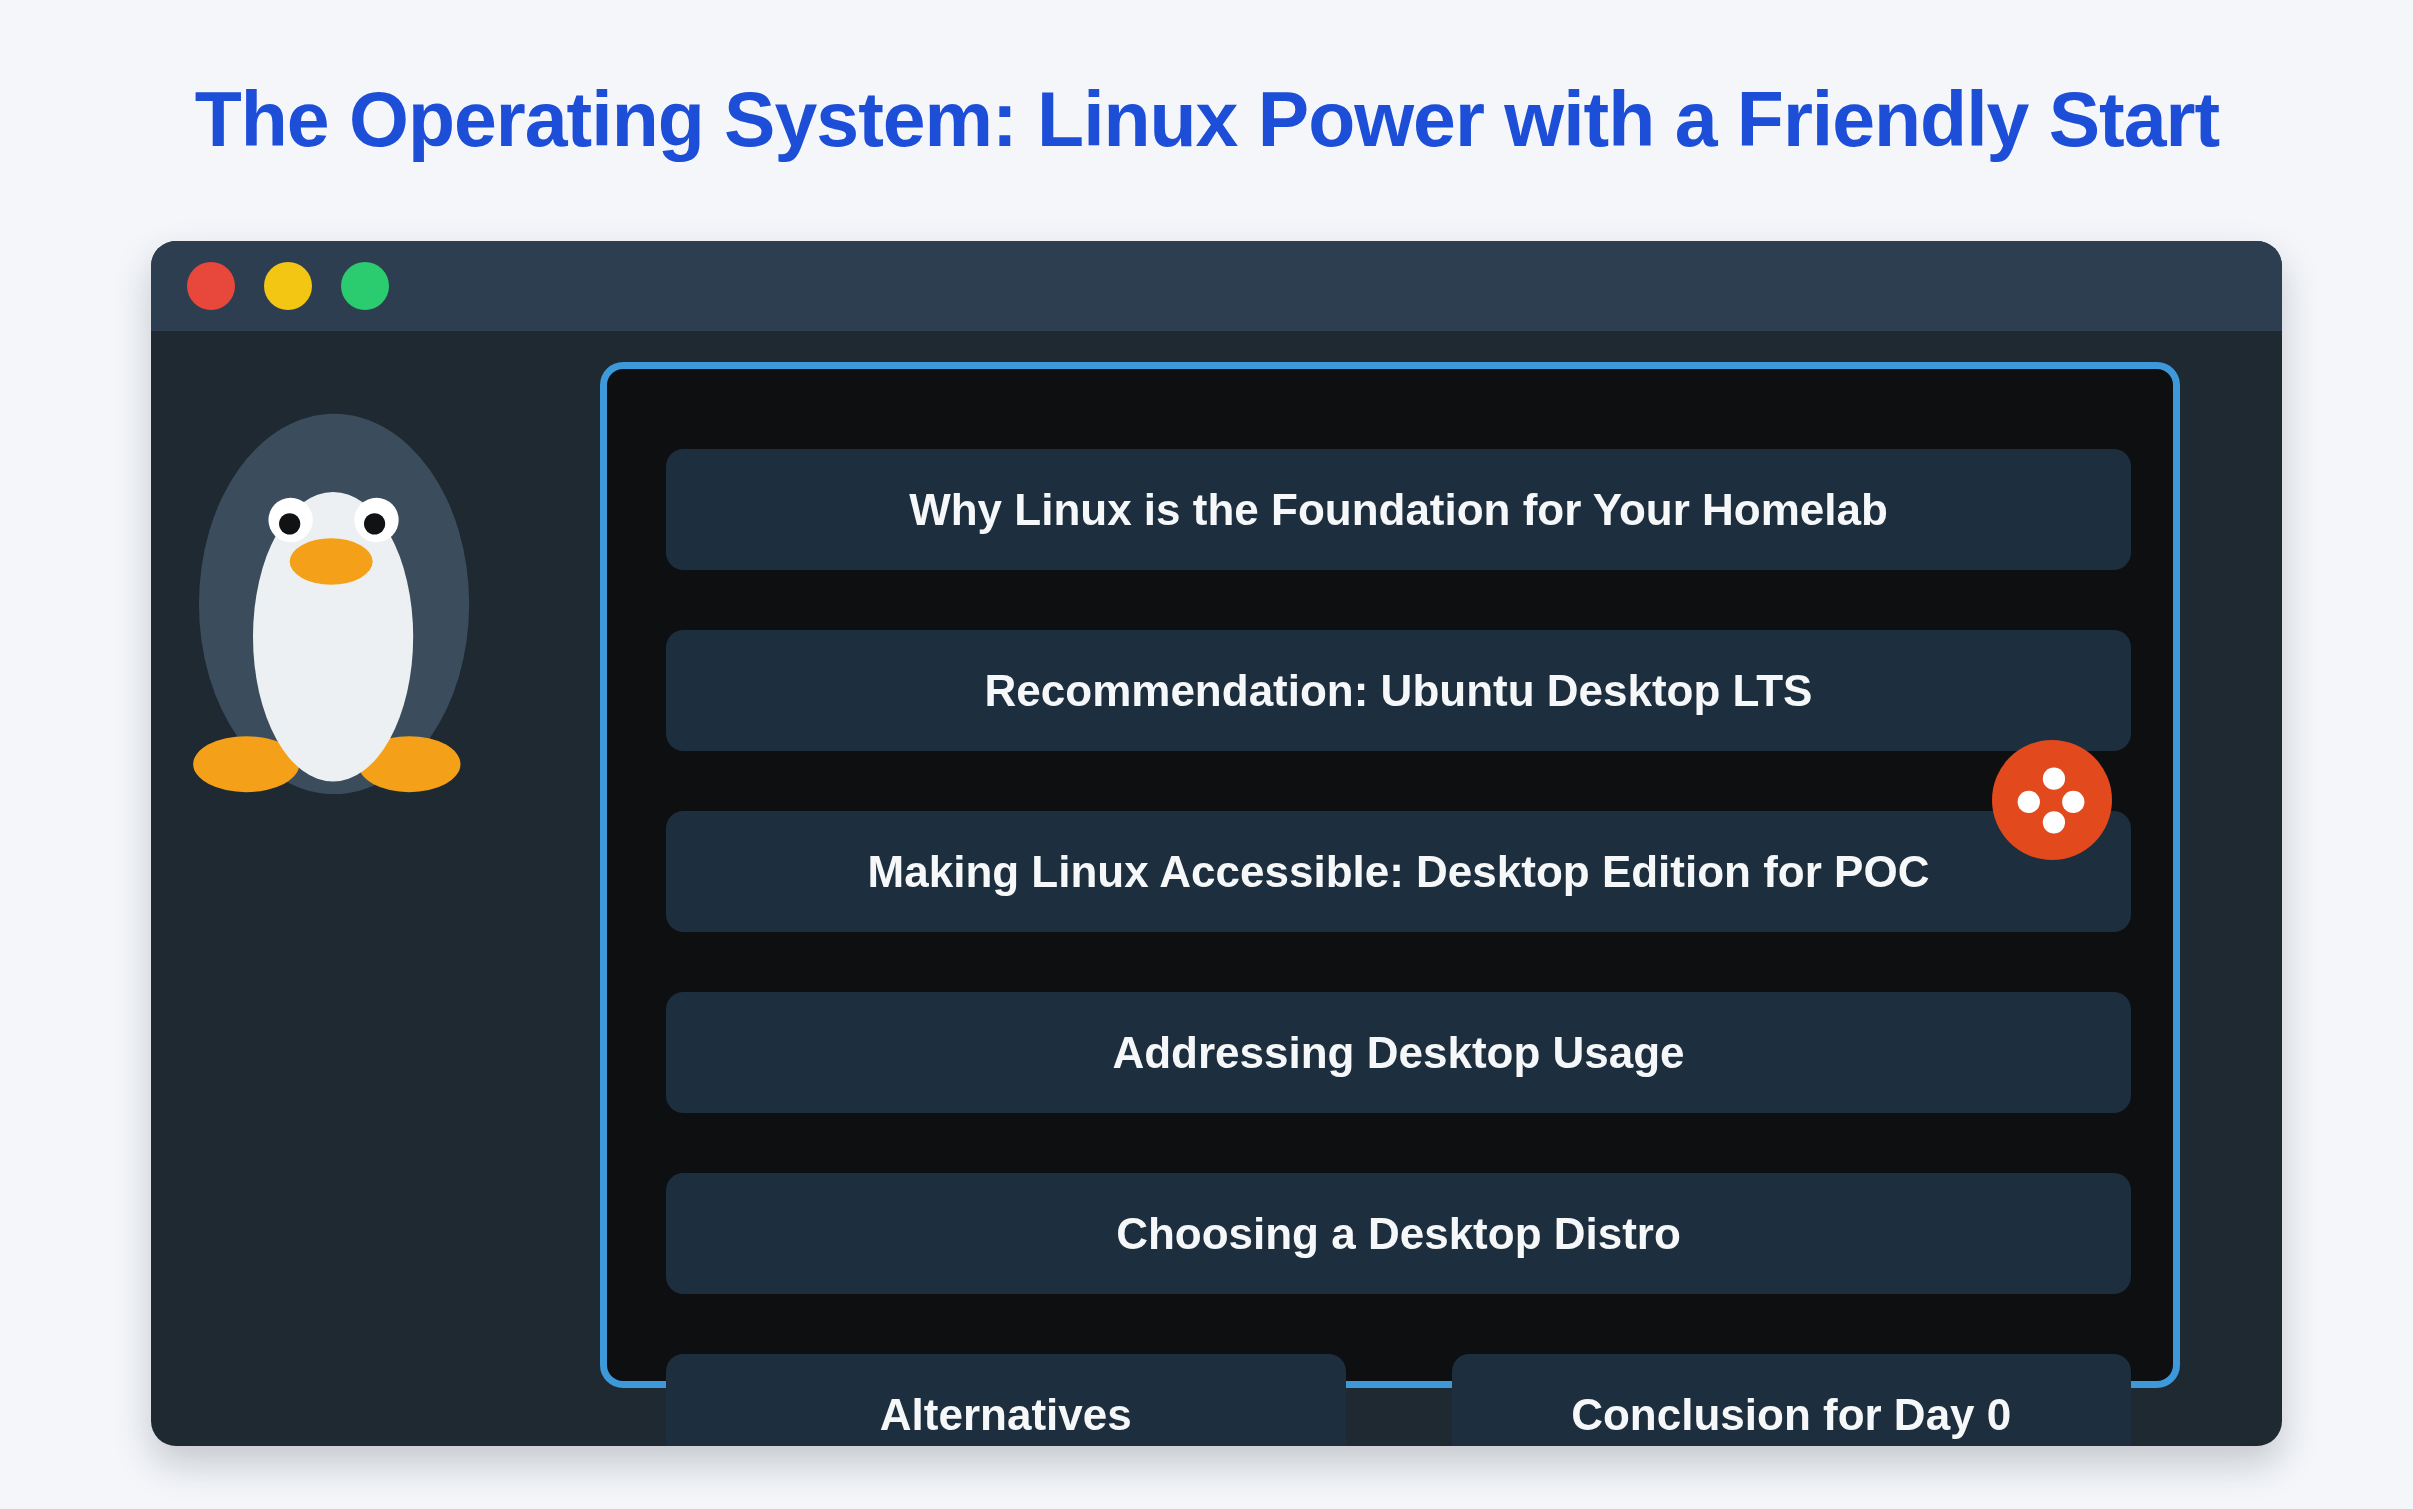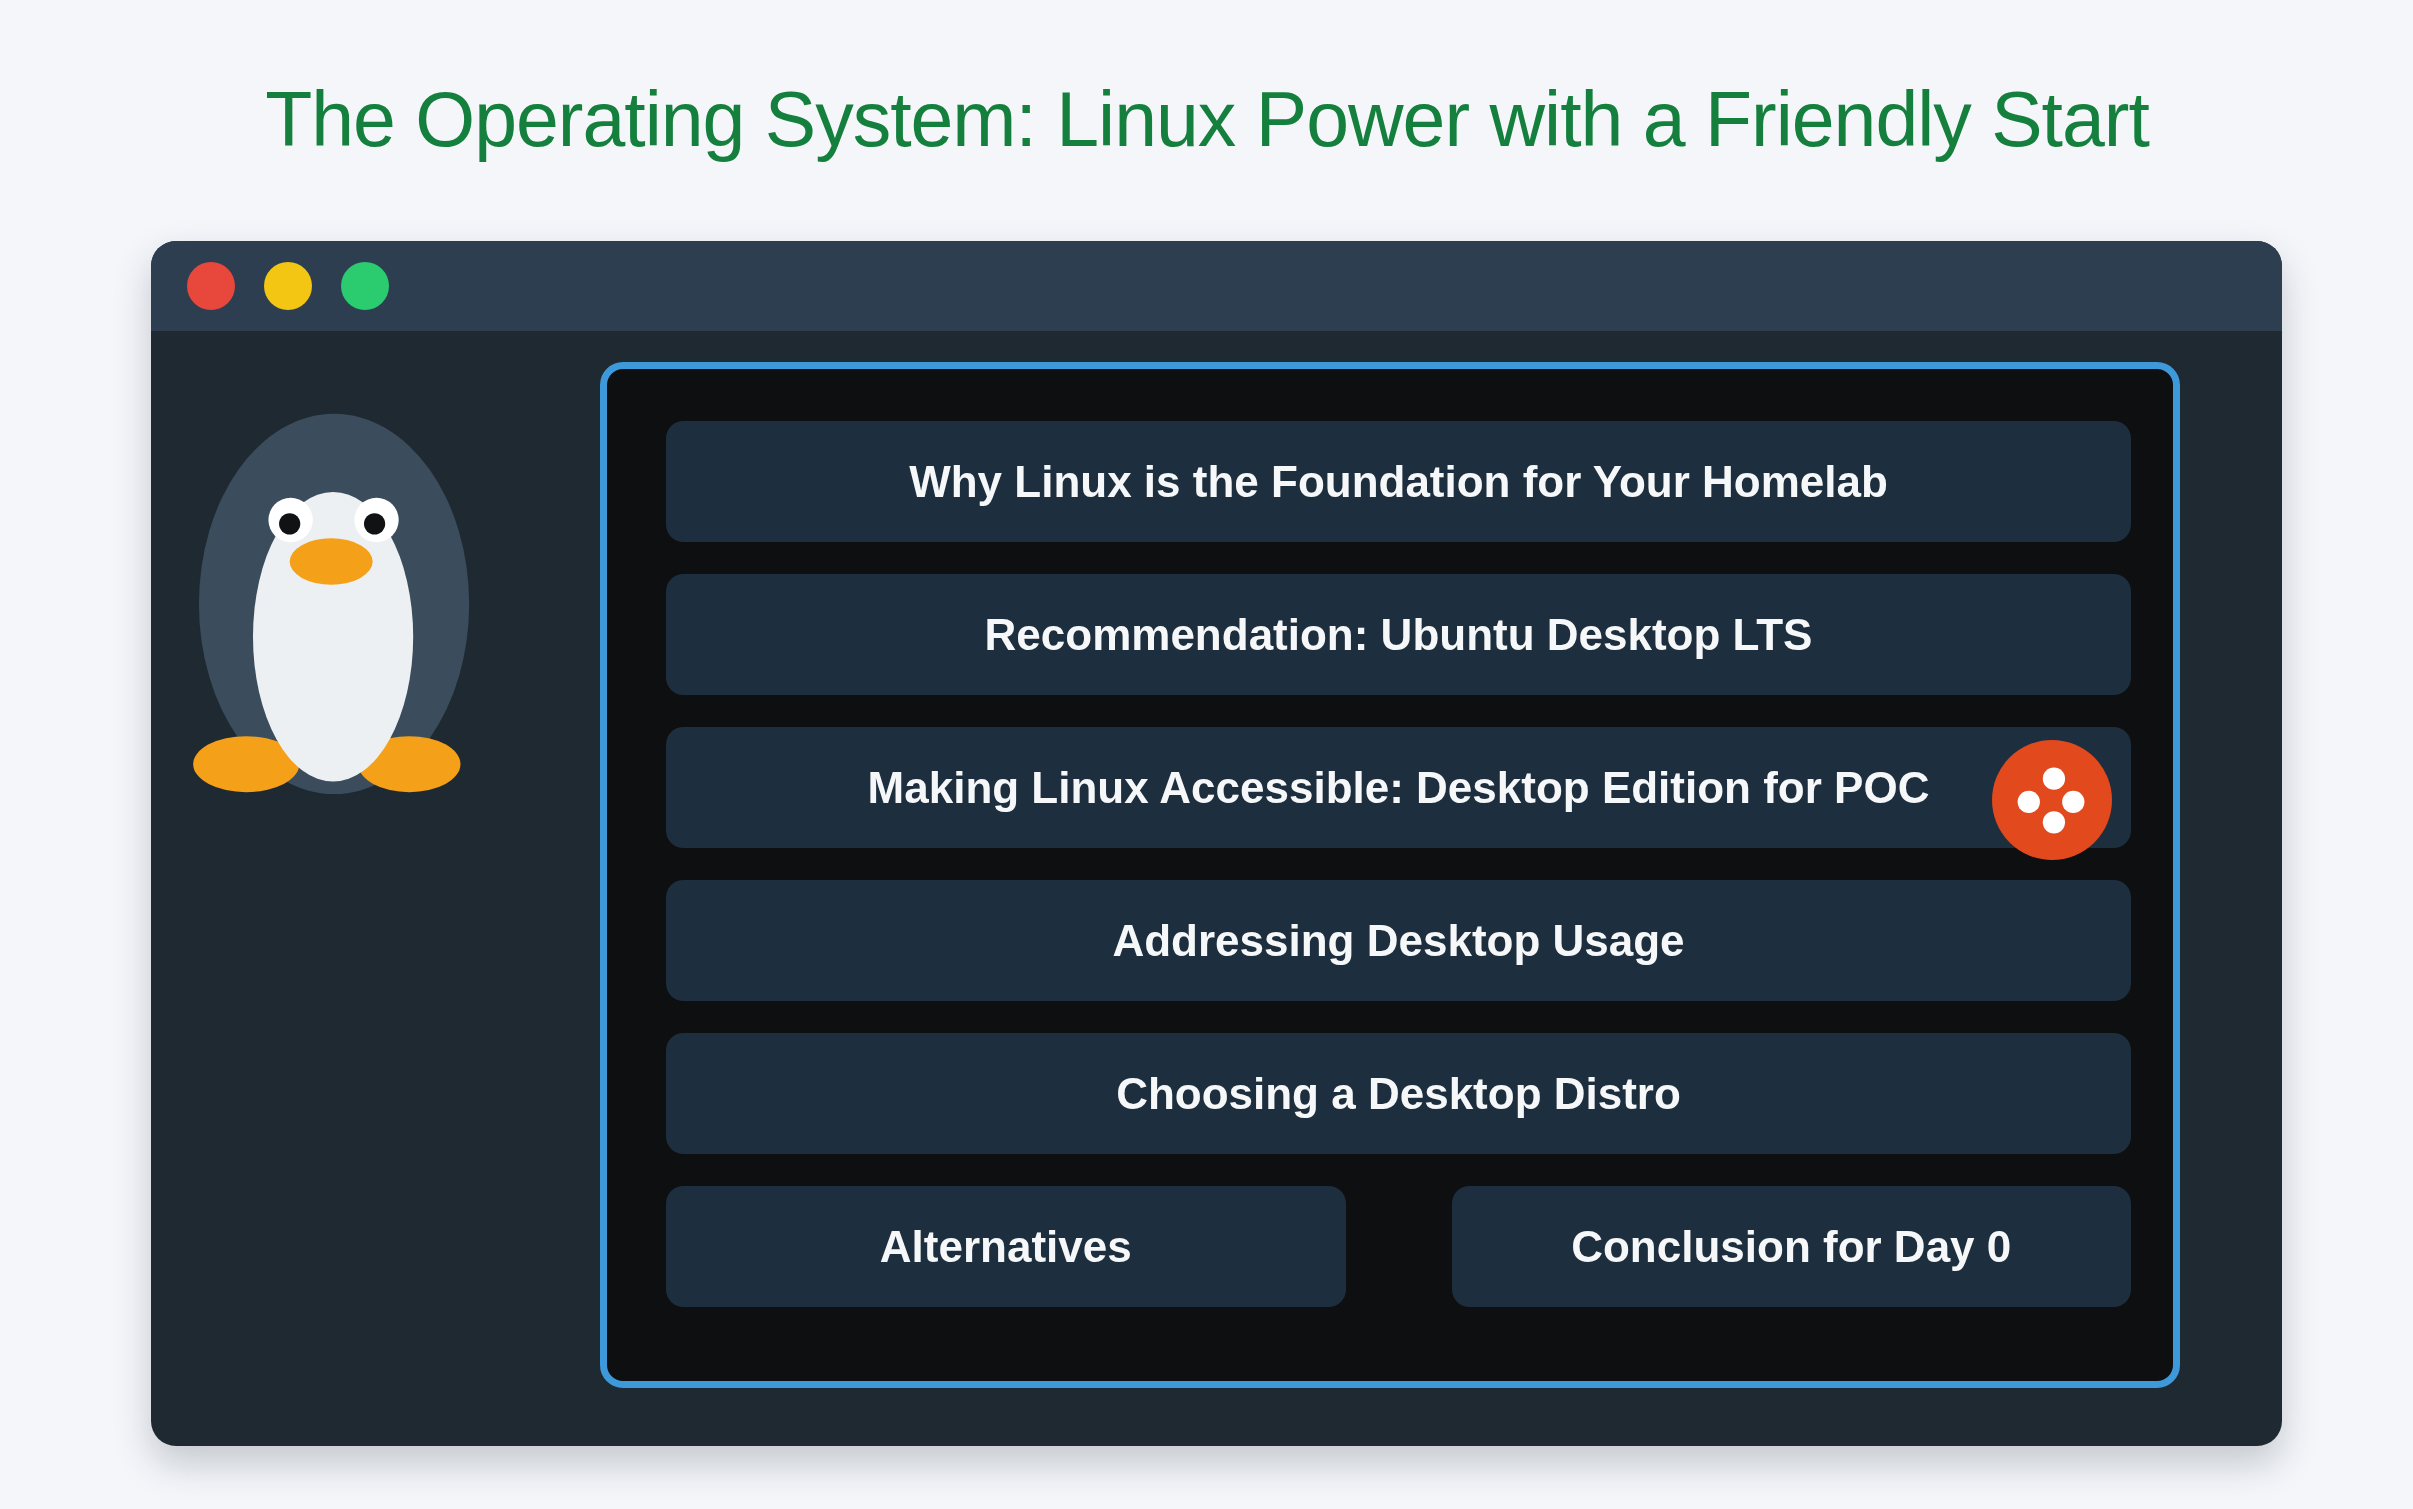--- a/index.html
+++ b/index.html
@@ -6,22 +6,22 @@
   html,body { width:2414px; height:1509px; }
   body { font-family:"Liberation Sans", sans-serif; }
 
   .page {
     position:relative; width:2414px; height:1509px;
     background:#f4f6fa; overflow:hidden;
   }
 
   .title {
     position:absolute; top:81px; left:0; width:100%;
-    text-align:center; font-size:77px; font-weight:normal;
-    color:#15803d; line-height:1; letter-spacing:-1px;
+    text-align:center; font-size:77px; font-weight:bold;
+    color:#1d4ed8; line-height:1; letter-spacing:-1px;
   }
 
   .window {
     position:absolute; left:151px; top:241px; width:2131px; height:1205px;
     background:#1f2931; border-radius:25px; overflow:hidden;
     box-shadow:0 17.4px 37px rgba(30,41,49,0.22);
   }
 
   .titlebar {
     height:90px; background:#2d3e50;
@@ -43,20 +43,21 @@
     display:flex; flex-direction:column; gap:32px;
   }
 
   .menu-btn {
     height:121px; flex:0 0 121px; width:100%;
     background:#1d2e3e; border:none; border-radius:17.4px;
     color:#f5f7f8; font-size:44px; font-weight:bold;
     font-family:"Liberation Sans", sans-serif;
     display:flex; align-items:center; justify-content:center;
     cursor:pointer;
+    margin-top:28px;
   }
   .btn-row { display:flex; gap:106px; flex:0 0 121px; }
   .btn-row .menu-btn { flex:1 1 0; }
 
   .badge { position:absolute; left:1841px; top:409px; width:120px; height:120px; }
 </style>
 </head>
 <body>
 
 <div class="page">

